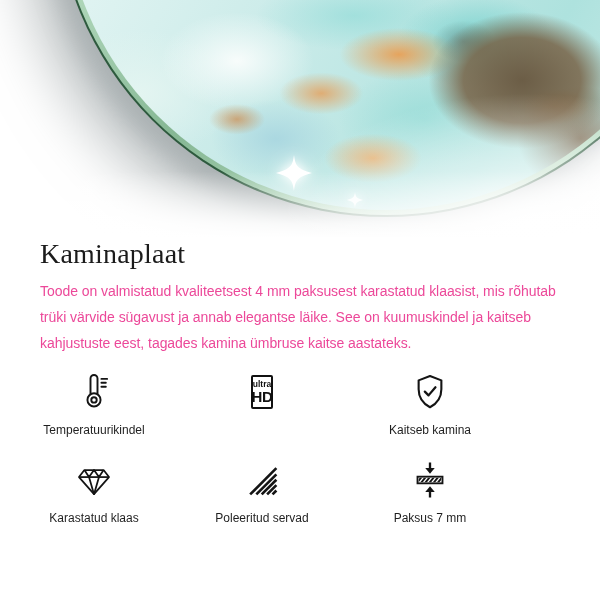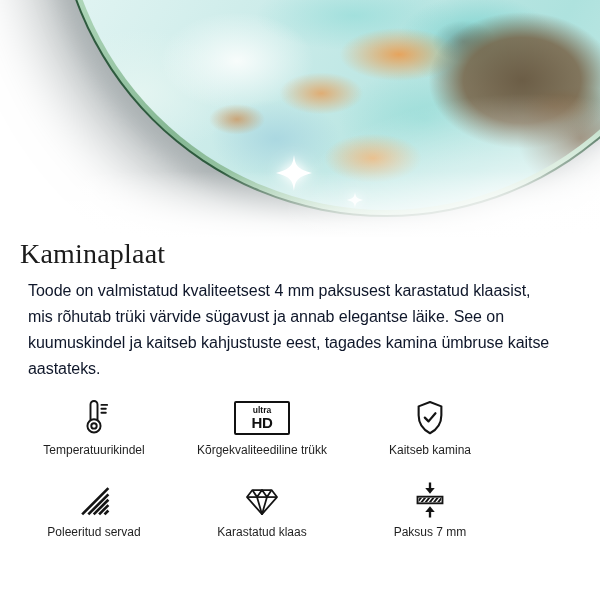--- a/index.html
+++ b/index.html
@@ -61,65 +61,64 @@
       linear-gradient(to bottom, rgba(255,255,255,0) 72%, rgba(255,255,255,.88) 94%, #ffffff 100%);
   }
   .sparkle {
     position:absolute;
     filter:drop-shadow(0 0 5px rgba(255,255,255,.95)) drop-shadow(0 0 10px rgba(255,255,255,.8));
   }
   .sparkle-main { left:276px; top:155px; width:36px; height:36px; }
   .sparkle-small { left:347px; top:192px; width:16px; height:16px; }
 
   
-  .content { padding:0 20px; }
+  .content { padding:0 40px; }
   h1 {
     margin-top:-2px;
     font-family:"Liberation Serif","DejaVu Serif",serif;
     font-weight:400;
     font-size:28px;
     line-height:36px;
     color:#1b1b1b;
     letter-spacing:.2px;
   }
   .intro {
     margin-top:6px;
     max-width:528px;
-    font-size:16px;
+    font-size:14px;
     line-height:26px;
     letter-spacing:-.05px;
-    color:#0f172a;
-    margin-left:8px;
+    color:#ec4899;
   }
 
   
   .features {
     margin:14px 0 0 10px;
     width:504px;
     display:grid;
     grid-template-columns:repeat(3,168px);
     row-gap:20px;
   }
   .feature {
     display:flex; flex-direction:column;
     align-items:center;
     text-align:center;
   }
   .icon-box {
     height:44px; width:60px;
     display:flex; align-items:center; justify-content:center;
   }
   .feature-label {
-    margin-top:3px;
+    margin-top:9px;
     font-size:12px;
     line-height:15px;
     color:#1f1f1f;
   }
   .hd-badge {
-    width:56px; height:34px;
+    width:22px; height:34px;
     border:2.5px solid #111;
     border-radius:2px;
     display:flex; flex-direction:column;
     align-items:center; justify-content:center;
     color:#111;
   }
   .hd-badge .ultra { font-size:8.5px; font-weight:700; line-height:9px; letter-spacing:0; }
   .hd-badge .hd    { font-size:15px;  font-weight:700; line-height:15px; letter-spacing:-.3px; }
   svg { display:block; }
 </style>
@@ -163,56 +162,55 @@
     <div class="feature-label">Temperatuurikindel</div>
   </div>
 
   <div class="feature">
     <div class="icon-box">
       <div class="hd-badge">
         <div class="ultra">ultra</div>
         <div class="hd">HD</div>
       </div>
     </div>
-    <div class="feature-label">Kõrgekvaliteediline trükk</div>
   </div>
 
   <div class="feature">
     <div class="icon-box">
       <svg width="40" height="40" viewBox="0 0 44 44" fill="none" stroke="#141414" stroke-width="2.3" stroke-linejoin="round">
         <path d="M22 4.5 L34.5 9.2 V19 C34.5 28.6 29.6 34.8 22 38.8 C14.4 34.8 9.5 28.6 9.5 19 V9.2 Z"></path>
         <path d="M16.3 21.6 L20.4 25.7 L28 16.8" stroke-width="2.5" stroke-linecap="round"></path>
       </svg>
     </div>
     <div class="feature-label">Kaitseb kamina</div>
+  </div>
+
+  <div class="feature">
+    <div class="icon-box">
+      <svg width="40" height="40" viewBox="0 0 48 48" fill="none" stroke="#141414" stroke-width="2.1" stroke-linejoin="round">
+        <path d="M12.5 12 H35.5 L42 20.5 L24 41 L6 20.5 Z"></path>
+        <path d="M6 20.5 H42"></path>
+        <path d="M12.5 12 L18 20.5 L24 12 L30 20.5 L35.5 12"></path>
+        <path d="M18 20.5 L24 41 L30 20.5"></path>
+      </svg>
+    </div>
+    <div class="feature-label">Karastatud klaas</div>
   </div>
 
   <div class="feature">
     <div class="icon-box">
       <svg width="37" height="37" viewBox="0 0 48 48" stroke="#141414" stroke-width="3.4">
         <path d="M8 42 L42 8"></path>
         <path d="M16 42 L42 16"></path>
         <path d="M23 42 L42 23"></path>
         <path d="M30 42 L42 30"></path>
         <path d="M37 42 L42 37"></path>
       </svg>
     </div>
     <div class="feature-label">Poleeritud servad</div>
-  </div>
-
-  <div class="feature">
-    <div class="icon-box">
-      <svg width="40" height="40" viewBox="0 0 48 48" fill="none" stroke="#141414" stroke-width="2.1" stroke-linejoin="round">
-        <path d="M12.5 12 H35.5 L42 20.5 L24 41 L6 20.5 Z"></path>
-        <path d="M6 20.5 H42"></path>
-        <path d="M12.5 12 L18 20.5 L24 12 L30 20.5 L35.5 12"></path>
-        <path d="M18 20.5 L24 41 L30 20.5"></path>
-      </svg>
-    </div>
-    <div class="feature-label">Karastatud klaas</div>
   </div>
 
   <div class="feature">
     <div class="icon-box">
       <svg width="40" height="40" viewBox="0 0 48 48">
         <g fill="#141414">
           <rect x="22.6" y="3" width="2.8" height="7"></rect>
           <polygon points="18.3,9.5 29.7,9.5 24,16.5"></polygon>
           <rect x="22.6" y="38" width="2.8" height="7"></rect>
           <polygon points="18.3,38.5 29.7,38.5 24,31.5"></polygon>

